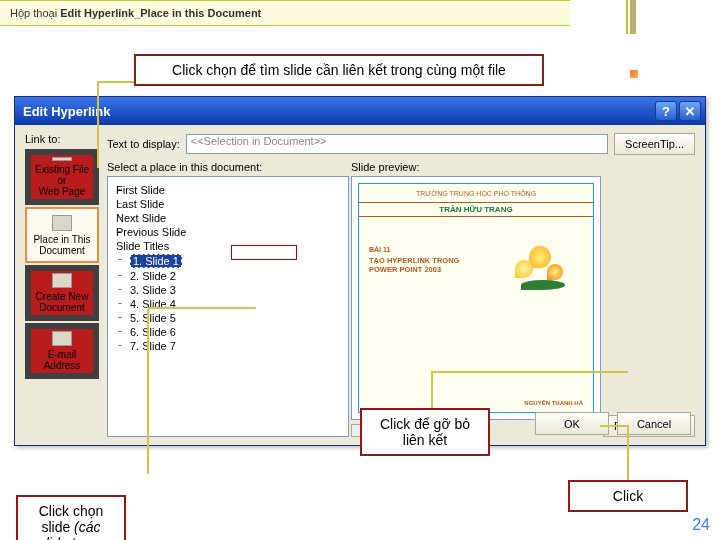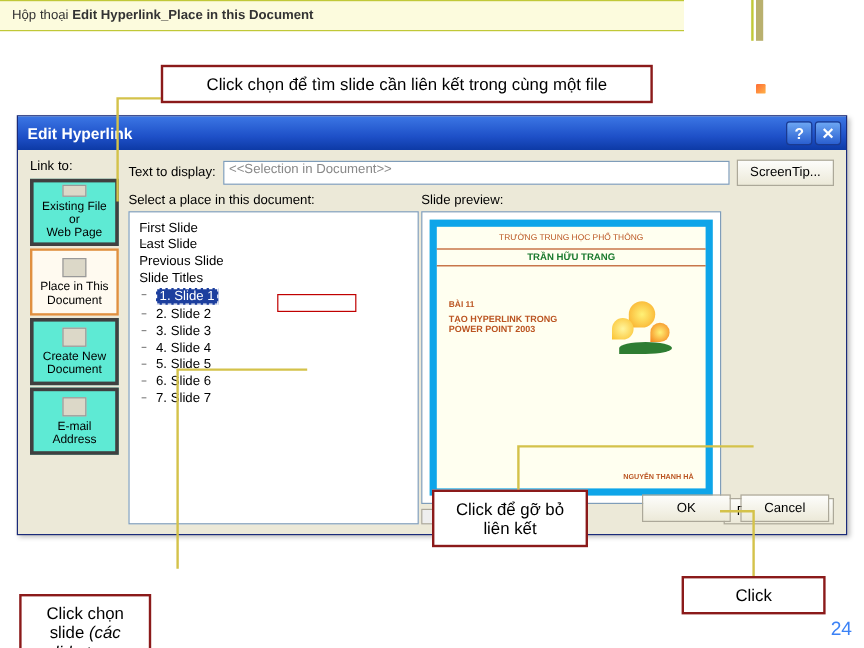--- a/index.html
+++ b/index.html
@@ -19,39 +19,39 @@
   .deco-bar2 { position: absolute; right: 92px; top: 0; width: 2px; height: 34px; background: #c0c837; }
   .leader { position:absolute; stroke:#d4c24a; stroke-width:2; fill:none; z-index:19; }
 
   .dialog { position: absolute; left: 14px; top: 96px; width: 692px; height: 350px; border: 1px solid #1a2a7a; box-shadow: 2px 2px 4px rgba(0,0,0,.25); background: #ece9d8; }
   .titlebar { height: 28px; background: linear-gradient(to bottom,#3b76e4,#1e50c8 60%,#0d3aa6); color: #fff; display: flex; align-items: center; padding: 0 4px 0 8px; font-size: 13px; font-weight: bold; }
   .titlebar .spacer { flex: 1; }
   .titlebar .winbtn { width: 22px; height: 20px; background: linear-gradient(to bottom,#6da7f3,#2a5fd0); border: 1px solid #1a3a90; border-radius: 3px; margin-left: 2px; display:flex; align-items:center; justify-content:center; color:#fff; font-weight:bold; }
   .dlg-body { padding: 8px 10px; display: flex; gap: 8px; height: calc(100% - 28px); }
   .link-to { width: 74px; display: flex; flex-direction: column; }
   .link-to-label { font-size: 11px; margin-bottom: 4px; }
-  .side-btn { height: 56px; border: 3px solid #404040; background: #5eead4; margin-bottom: 2px; display: flex; flex-direction: column; align-items: center; justify-content: center; padding: 2px; font-size: 10px; text-align: center; gap: 3px; cursor: pointer; }
+  .side-btn { height: 56px; border: 6px solid #404040; background: #b91c1c; margin-bottom: 2px; display: flex; flex-direction: column; align-items: center; justify-content: center; padding: 2px; font-size: 10px; text-align: center; gap: 3px; cursor: pointer; }
   .side-btn.active { border: 2px solid #e09040; background: #fffaf0; }
   .side-icon { width: 20px; height: 16px; background: #dcd8c8; border: 1px solid #999; }
   .main-col { flex: 1; display: flex; flex-direction: column; }
   .row1 { display: flex; align-items: center; gap: 6px; margin-bottom: 6px; }
   .ttd-label { font-size: 11px; }
   .ttd-input { flex: 1; height: 20px; border: 1px solid #7f9db9; background: #fff; padding: 0 4px; color: #888; font-size: 11px; }
   .btn { height: 22px; border: 1px solid #aca899; background: linear-gradient(to bottom,#fdfdfb,#ece9d8); padding: 0 10px; font-size: 11px; white-space: nowrap; display:flex; align-items:center; cursor:pointer; }
   .row2 { display: flex; gap: 2px; flex: 1; }
   .col-left { flex: 1; display: flex; flex-direction: column; }
   .col-right { width: 250px; display: flex; flex-direction: column; }
   .panel-label { font-size: 11px; margin-bottom: 3px; }
   .tree { flex: 1; border: 1px solid #7f9db9; background: #fff; padding: 6px 4px; font-size: 11px; overflow: hidden; }
   .tree .node { padding: 1px 0 1px 18px; position: relative; cursor:pointer; }
   .tree .node::before { content: ""; position: absolute; left: 6px; top: 6px; width: 4px; height: 1px; background: #888; }
   .tree .parent { padding-left: 4px; }
   .tree .sel { background: #1d3f9e; color: #fff; display:inline-block; padding:0 2px; border:1px dashed #fff; }
   .preview-box { flex: 1; border: 1px solid #7f9db9; background: #fff; padding: 6px; display:flex; }
-  .slide-thumb { flex:1; background:#fffff0; border:6px solid #0ea5e9; position:relative; }
+  .slide-thumb { flex:1; background:#fffff0; border:1px solid #0ea5e9; position:relative; }
   .slide-thumb .t1 { position:absolute; top:6px; left:0; right:0; text-align:center; font-size:7px; color:#b52; }
   .slide-thumb .t2 { position:absolute; top:18px; left:0; right:0; text-align:center; font-size:8px; color:#1a7a2e; font-weight:bold; border-top:1px solid #b52; border-bottom:1px solid #b52; padding:2px 0;}
   .slide-thumb .flower { position:absolute; top:50px; right:16px; width:70px; height:60px; }
   .slide-thumb .flower div { position:absolute; border-radius:50% 50% 50% 0; }
   .slide-thumb .f1 { width:22px;height:22px;background:radial-gradient(circle,#fff176,#f9a825);left:22px;top:12px;}
   .slide-thumb .f2 { width:18px;height:18px;background:radial-gradient(circle,#fff59d,#fbc02d);left:8px;top:26px;}
   .slide-thumb .f3 { width:16px;height:16px;background:radial-gradient(circle,#fff176,#f57f17);left:40px;top:30px;}
   .slide-thumb .leaf { width:44px;height:10px;background:#2e7d32;bottom:4px;left:14px;border-radius:0 8px 8px 0;}
   .slide-thumb .bai { position:absolute; left:10px; top:62px; font-size:7px; color:#b52; font-weight:bold;}
   .slide-thumb .topic { position:absolute; left:10px; top:72px; font-size:7.5px; color:#b52; font-weight:bold; line-height:1.2;}
@@ -132,20 +132,21 @@
         <span class="ttd-label">Text to display:</span>
         <div class="ttd-input">&lt;&lt;Selection in Document&gt;&gt;</div>
         <div class="btn">ScreenTip...</div>
       </div>
       <div class="row2">
         <div class="col-left">
           <div class="panel-label">Select a place in this document:</div>
           <div class="tree">
             <div class="node parent">First Slide</div>
             <div class="node parent">Last Slide</div>
+            <div class="node parent">Next Slide</div>
             <div class="node parent">Previous Slide</div>
             <div class="node parent">Slide Titles</div>
             <div class="node"><span class="sel">1. Slide 1</span></div>
             <div class="node">2. Slide 2</div>
             <div class="node">3. Slide 3</div>
             <div class="node">4. Slide 4</div>
             <div class="node">5. Slide 5</div>
             <div class="node">6. Slide 6</div>
             <div class="node">7. Slide 7</div>
           </div>

